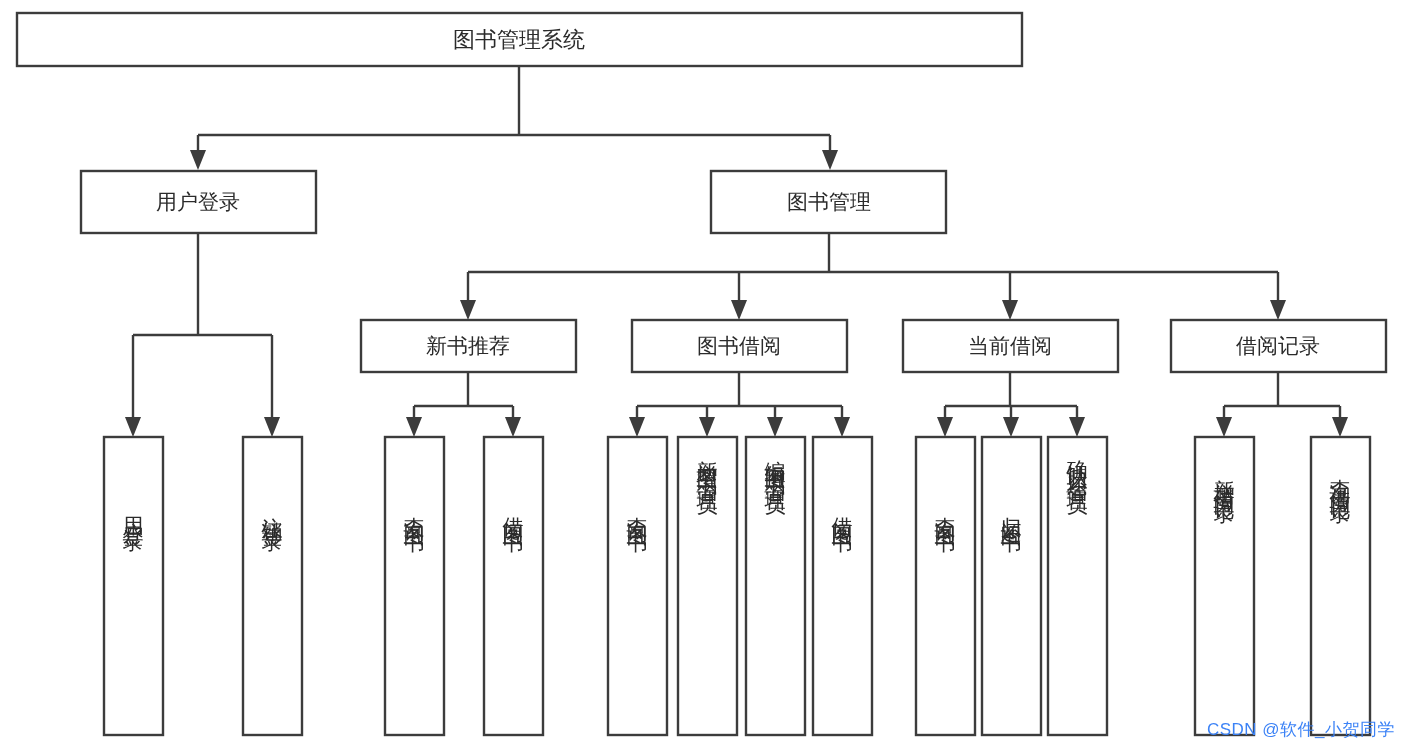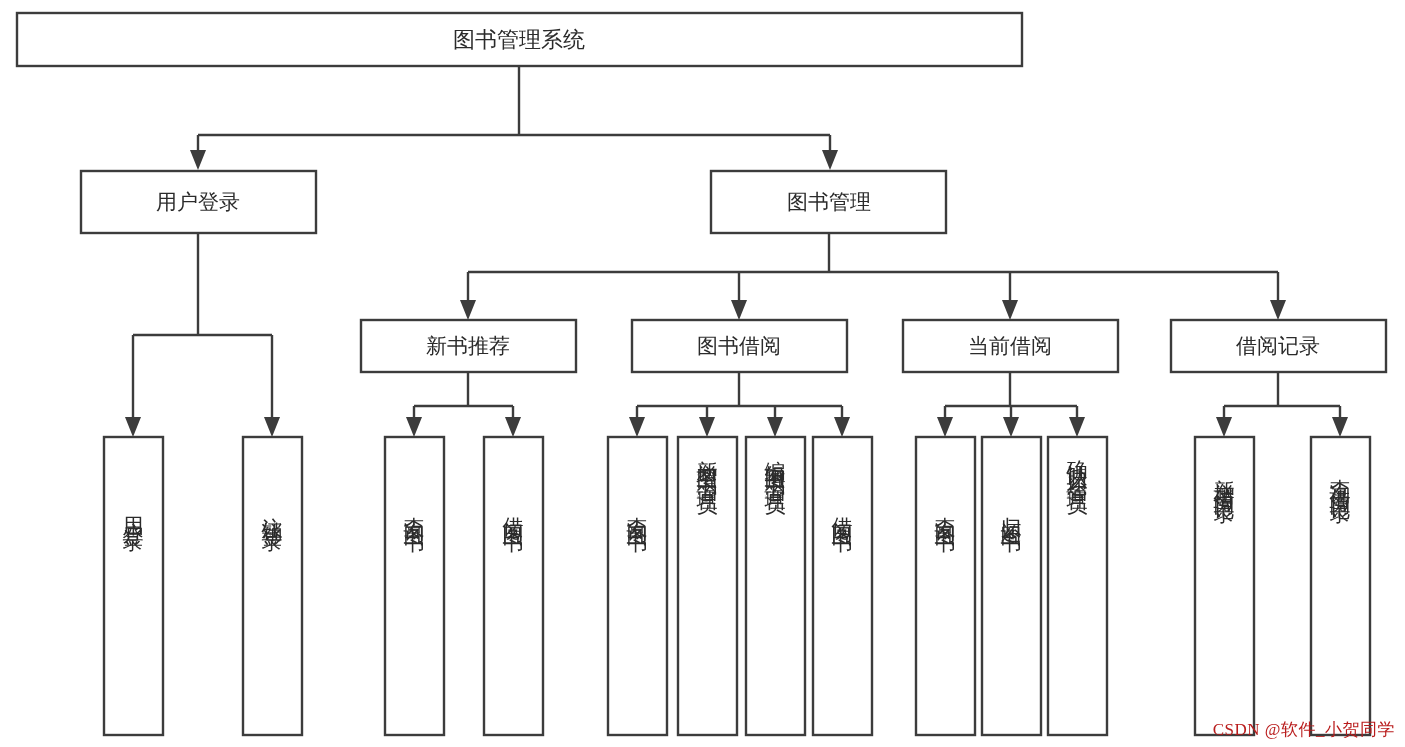--- a/index.html
+++ b/index.html
@@ -65,23 +65,23 @@
     font-size: 21px;
     line-height: 1.0;
     letter-spacing: 5px;
     color: #2b2b2b;
     white-space: nowrap;
   }
   .watermark {
     position: absolute;
     right: 10px;
     bottom: 6px;
-    font-family: Liberation Serif, serif;
+    font-family: Liberation Sans, sans-serif;
     font-size: 17px;
-    color: #b91c1c;
+    color: #3b82f6;
     letter-spacing: 0.5px;
     white-space: nowrap;
   }
 </style>
 </head>
 <body>
 
 <div id="diagram-root">
 
   <svg class="flow" viewBox="0 0 1405 747">

